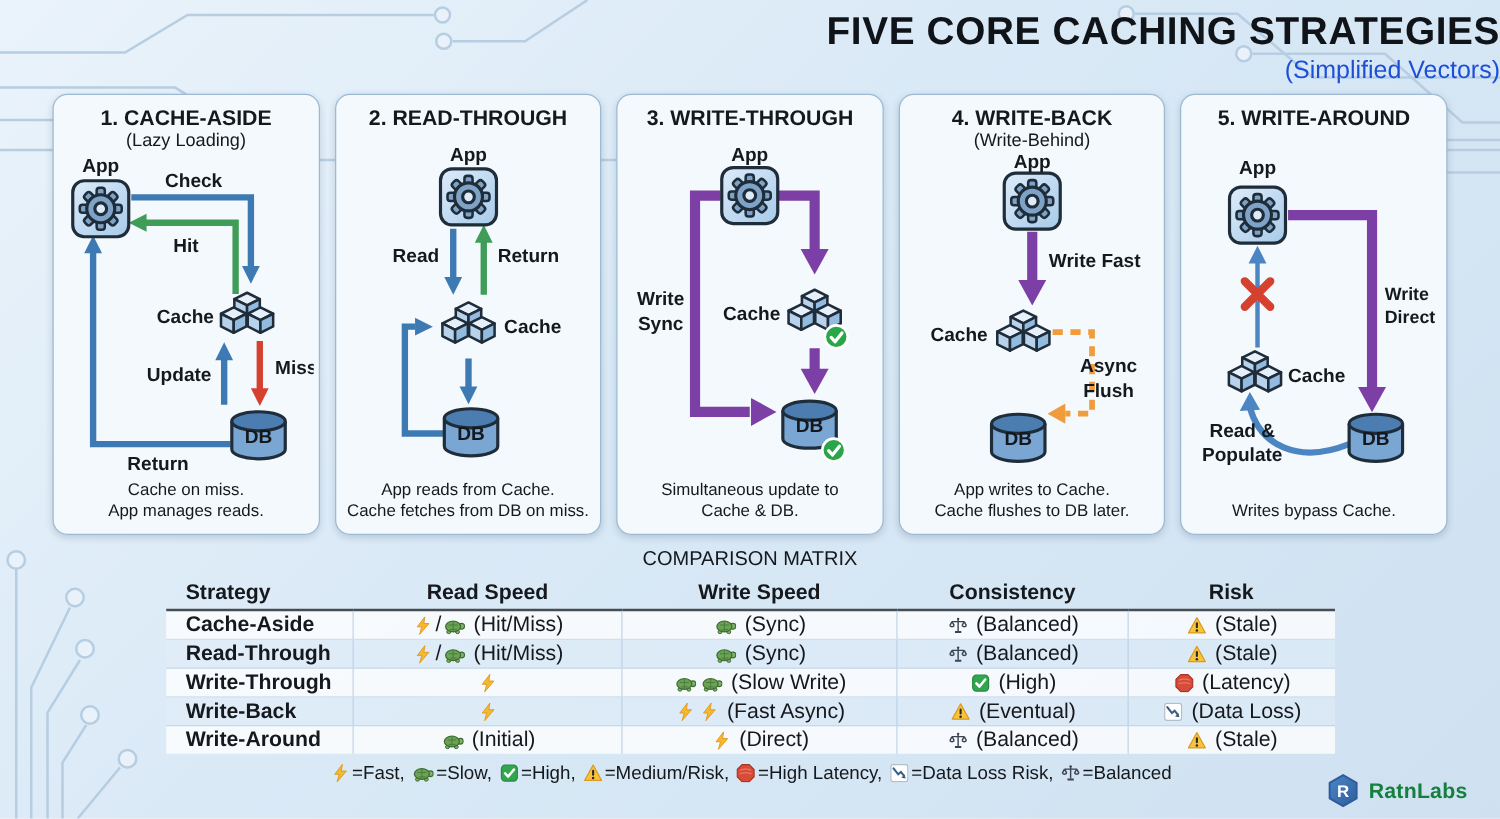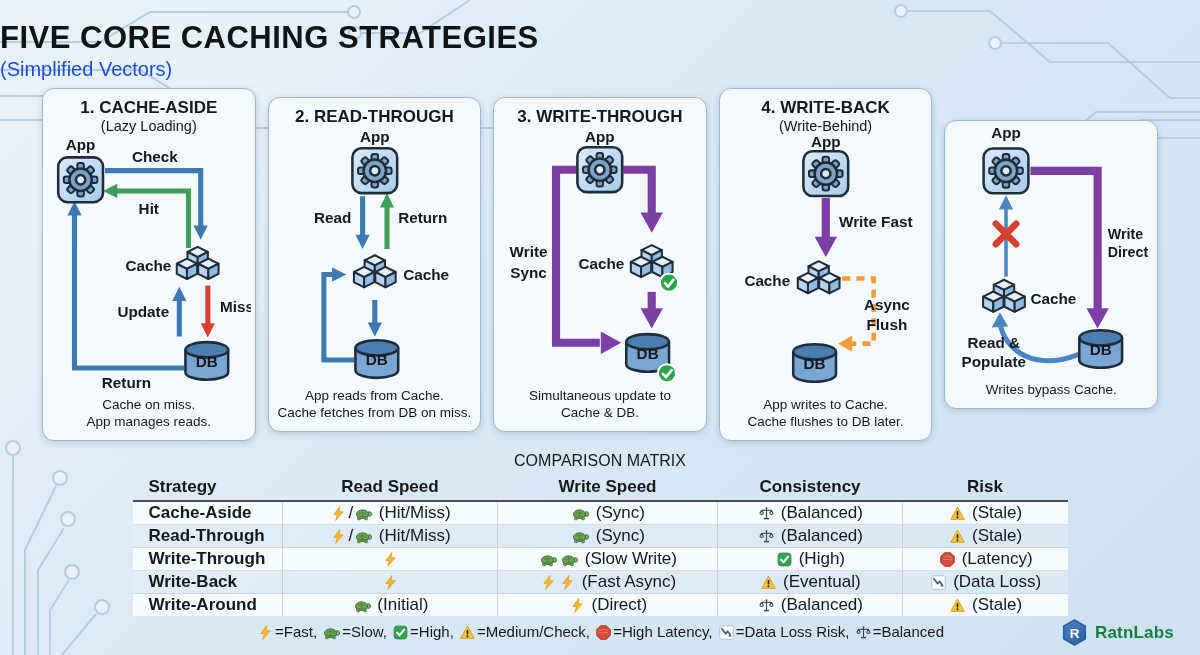--- a/index.html
+++ b/index.html
@@ -4,25 +4,25 @@
 <style>
   html,body{margin:0;padding:0;}
   body{
     width:1200px;height:655px;overflow:hidden;position:relative;
     font-family:"Liberation Sans",sans-serif;color:#15181c;
     background:linear-gradient(135deg,#eaf3fb 0%,#d9e9f6 45%,#cfe1f1 100%);
   }
   .deco{position:absolute;z-index:0;pointer-events:none;}
   .content{position:relative;z-index:1;width:100%;height:100%;display:flex;flex-direction:column;}
 
-  .header{text-align:left;padding-top:20px;}
+  .header{text-align:right;padding-top:7px;}
   .page-title{font-size:31px;font-weight:700;letter-spacing:.5px;color:#101418;line-height:36px;}
   .page-subtitle{font-size:20px;color:#1d4ed8;line-height:24px;margin-top:1px;}
 
-  .panels{display:flex;gap:12px;margin:7px 42px 0 42px;height:353px;align-items:center;}
+  .panels{display:flex;gap:12px;margin:7px 42px 0 42px;height:353px;}
   .panel{
     flex:1;background:#f4f9fd;border:1.5px solid #9dbad2;border-radius:12px;
     box-shadow:0 2px 6px rgba(45,75,105,.20);
     display:flex;flex-direction:column;overflow:hidden;
   }
   .p-title{font-size:17px;font-weight:700;text-align:center;padding-top:9px;line-height:20px;}
   .p-subtitle{font-size:14.5px;text-align:center;line-height:17px;}
   .diagram{flex:1;min-height:0;display:flex;align-items:center;justify-content:center;padding:2px 4px;}
   .diagram svg{width:100%;height:100%;}
   .p-caption{font-size:13.5px;text-align:center;line-height:17px;padding:2px 6px 10px 6px;}
@@ -250,20 +250,21 @@
           <text x="89" y="228" text-anchor="middle">DB</text>
         </svg>
       </div>
       <div class="p-caption">
         <div>App writes to Cache.</div>
         <div>Cache flushes to DB later.</div>
       </div>
     </div>
 
     <div class="panel">
+      <div class="p-title">5. WRITE-AROUND</div>
       <div class="p-subtitle"></div>
       <div class="diagram">
         <svg viewBox="0 0 200 250" preserveAspectRatio="xMidYMid meet">
           <path d="M80 47 H146 V186" stroke="#7b3fa5" stroke-width="8" fill="none"></path>
           <polygon points="146,202 135,182 157,182" fill="#7b3fa5"></polygon>
           <path d="M56 151 V84" stroke="#4b86c2" stroke-width="3.5" fill="none"></path>
           <polygon points="56,71 49,85 63,85" fill="#4b86c2"></polygon>
           <path d="M46 99 L66 119 M66 99 L46 119" stroke="#d6402f" stroke-width="6.5" stroke-linecap="round"></path>
           <path d="M128 227 C 88 243, 58 228, 50 198" stroke="#4b86c2" stroke-width="5" fill="none"></path>
           <polygon points="50,186 42,201 58,200" fill="#4b86c2"></polygon>
@@ -466,21 +467,21 @@
           <circle cx="14.3" cy="7" r="2.3" fill="#7fb469" stroke="#3f6b33" stroke-width="0.9"></circle>
           <ellipse cx="7.5" cy="7.2" rx="6" ry="4.3" fill="#6aa353" stroke="#3f6b33" stroke-width="1"></ellipse>
           <path d="M4 6 L11 6 M5 9.5 L10.5 9.5 M7.5 3 V11" stroke="#4c7d3d" stroke-width="0.8" fill="none"></path>
         </svg><span>=Slow, </span><svg class="seg-icon" width="15" height="15" viewBox="0 0 16 16">
           <rect x="1.2" y="1.2" width="13.6" height="13.6" rx="3.2" fill="#31a64f" stroke="#27873f" stroke-width="1"></rect>
           <path d="M4.4 8.2 L7 10.9 L11.9 4.9" stroke="#ffffff" stroke-width="2.2" fill="none" stroke-linecap="round" stroke-linejoin="round"></path>
         </svg><span>=High, </span><svg class="seg-icon" width="15" height="15" viewBox="0 0 16 16">
           <path d="M8 1.2 L15.2 14.2 H0.8 Z" fill="#f9c43c" stroke="#d99b21" stroke-width="1" stroke-linejoin="round"></path>
           <rect x="7.1" y="5.2" width="1.8" height="5" rx="0.9" fill="#2a2a2a"></rect>
           <circle cx="8" cy="12.1" r="1.1" fill="#2a2a2a"></circle>
-        </svg><span>=Medium/Check, </span><svg class="seg-icon" width="15" height="15" viewBox="0 0 16 16">
+        </svg><span>=Medium/Risk, </span><svg class="seg-icon" width="15" height="15" viewBox="0 0 16 16">
           <polygon points="4.9,0.8 11.1,0.8 15.2,4.9 15.2,11.1 11.1,15.2 4.9,15.2 0.8,11.1 0.8,4.9" fill="#d84b38" stroke="#a83325" stroke-width="1" stroke-linejoin="round"></polygon>
           <path d="M3.5 5.5 Q8 3.5 12.5 5.5 M3 8.5 Q8 6.8 13 8.5" stroke="#e8826f" stroke-width="1" fill="none"></path>
         </svg><span>=High Latency, </span><svg class="seg-icon" width="15" height="15" viewBox="0 0 16 16">
           <rect x="0.8" y="0.8" width="14.4" height="14.4" rx="2" fill="#ffffff" stroke="#b3bec9" stroke-width="1"></rect>
           <path d="M3 4 L7 9 L9.3 7 L12 10.4" stroke="#3a5e86" stroke-width="1.8" fill="none" stroke-linecap="round"></path>
           <polygon points="13.4,12.6 9.6,11.9 12.4,9.2" fill="#3a5e86"></polygon>
         </svg><span>=Data Loss Risk, </span><svg class="seg-icon" width="15" height="15" viewBox="0 0 16 16">
           <g stroke="#3a4350" fill="none" stroke-width="1.2">
             <path d="M8 2.4 V12.6"></path>
             <path d="M2.8 4.6 H13.2"></path>

